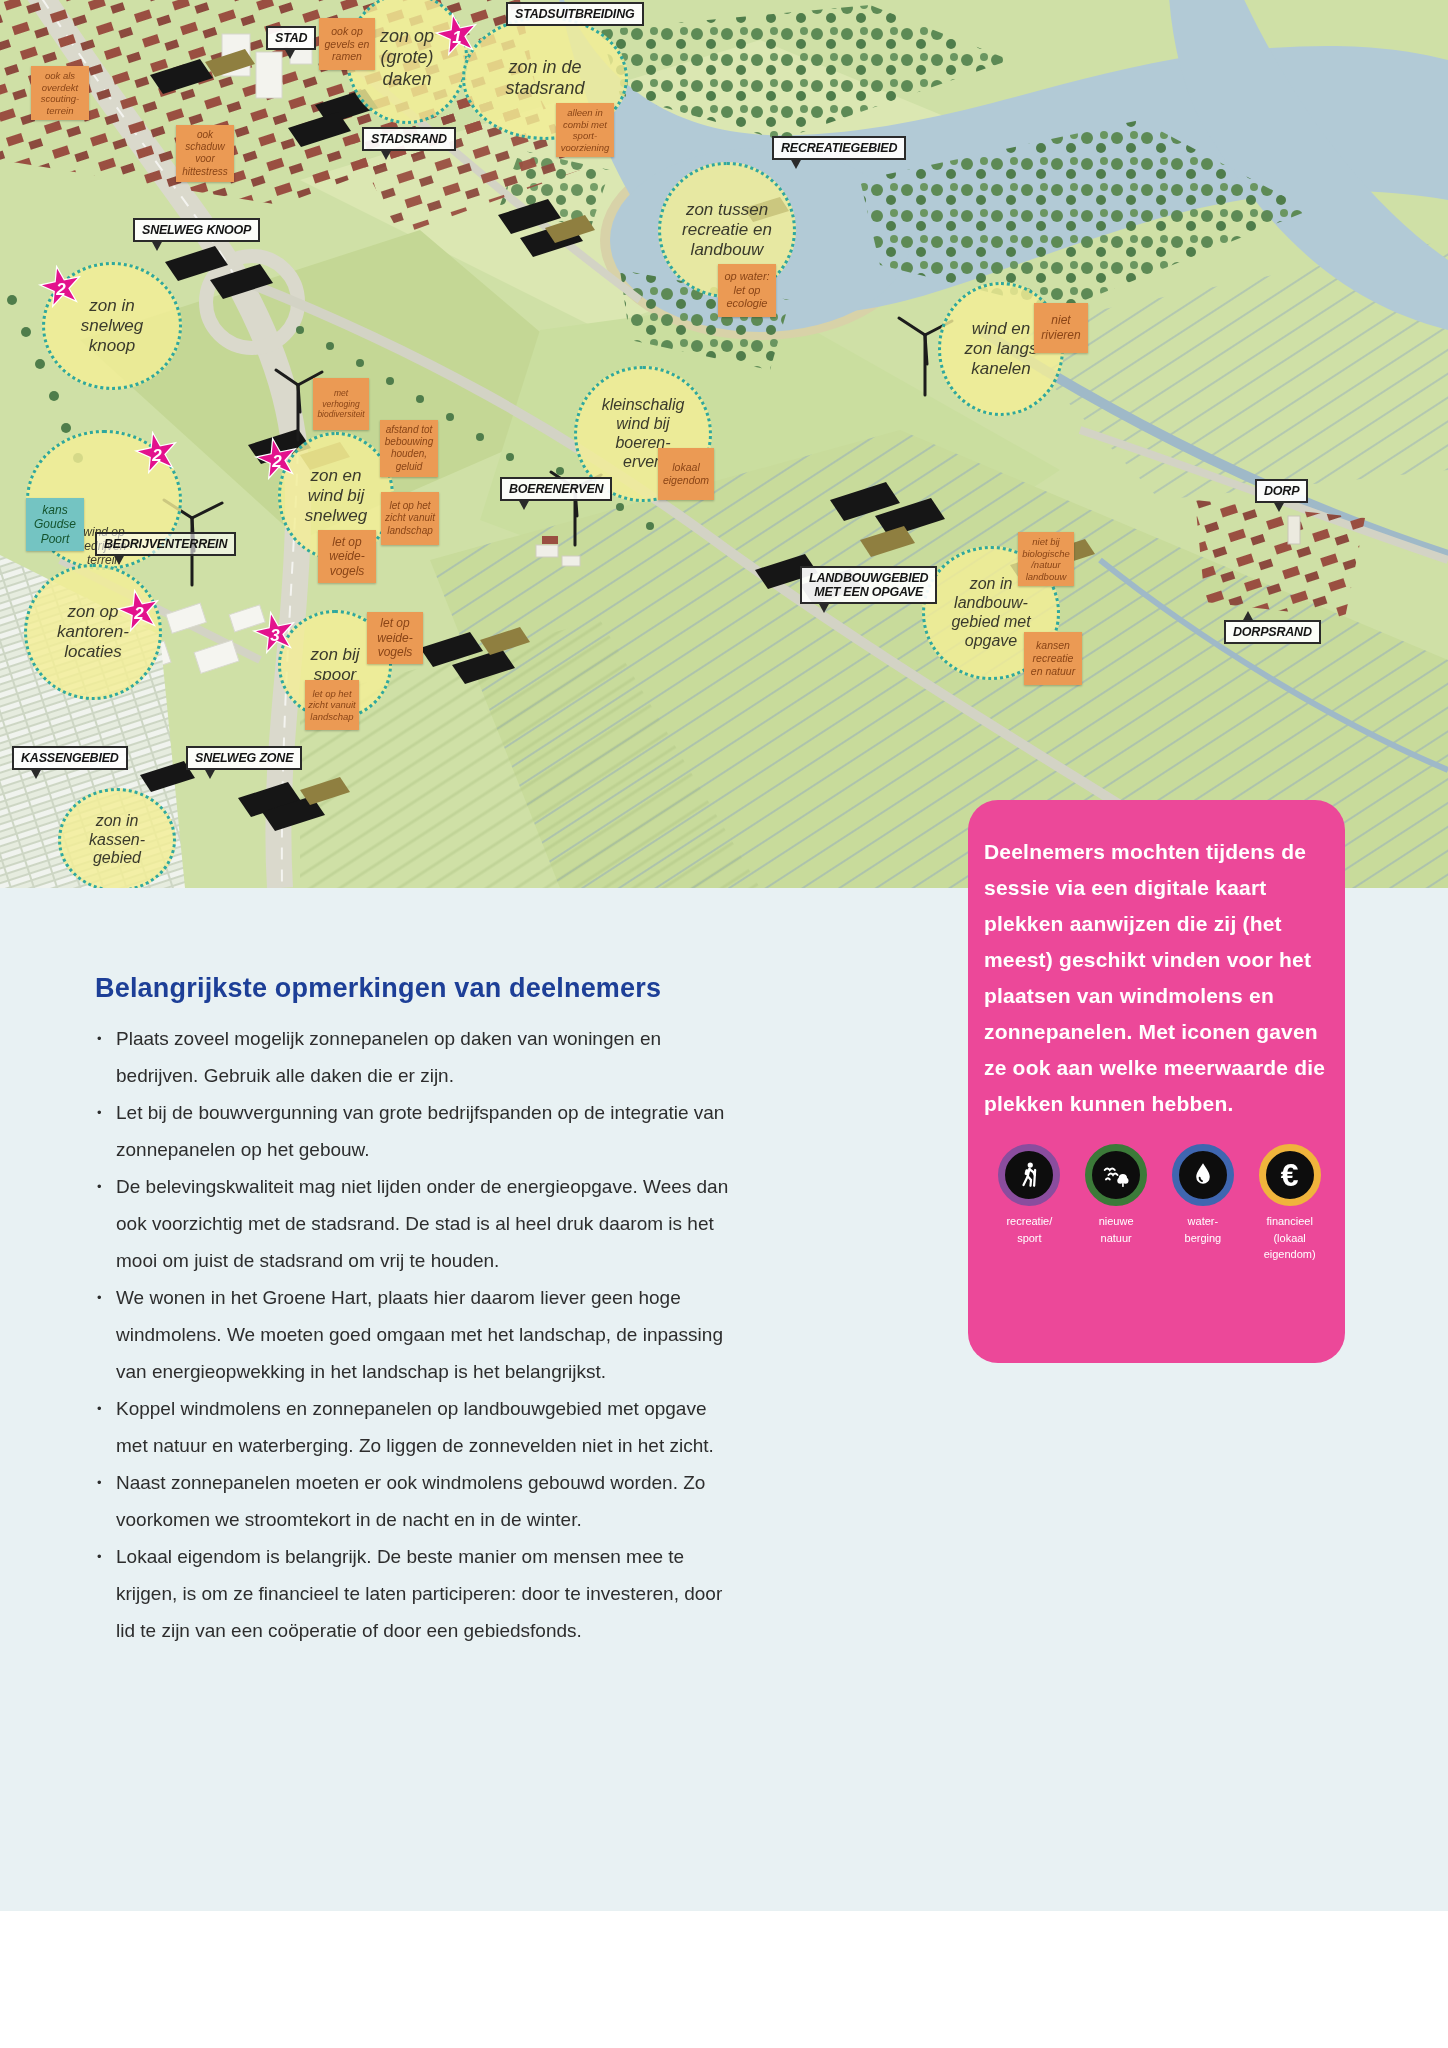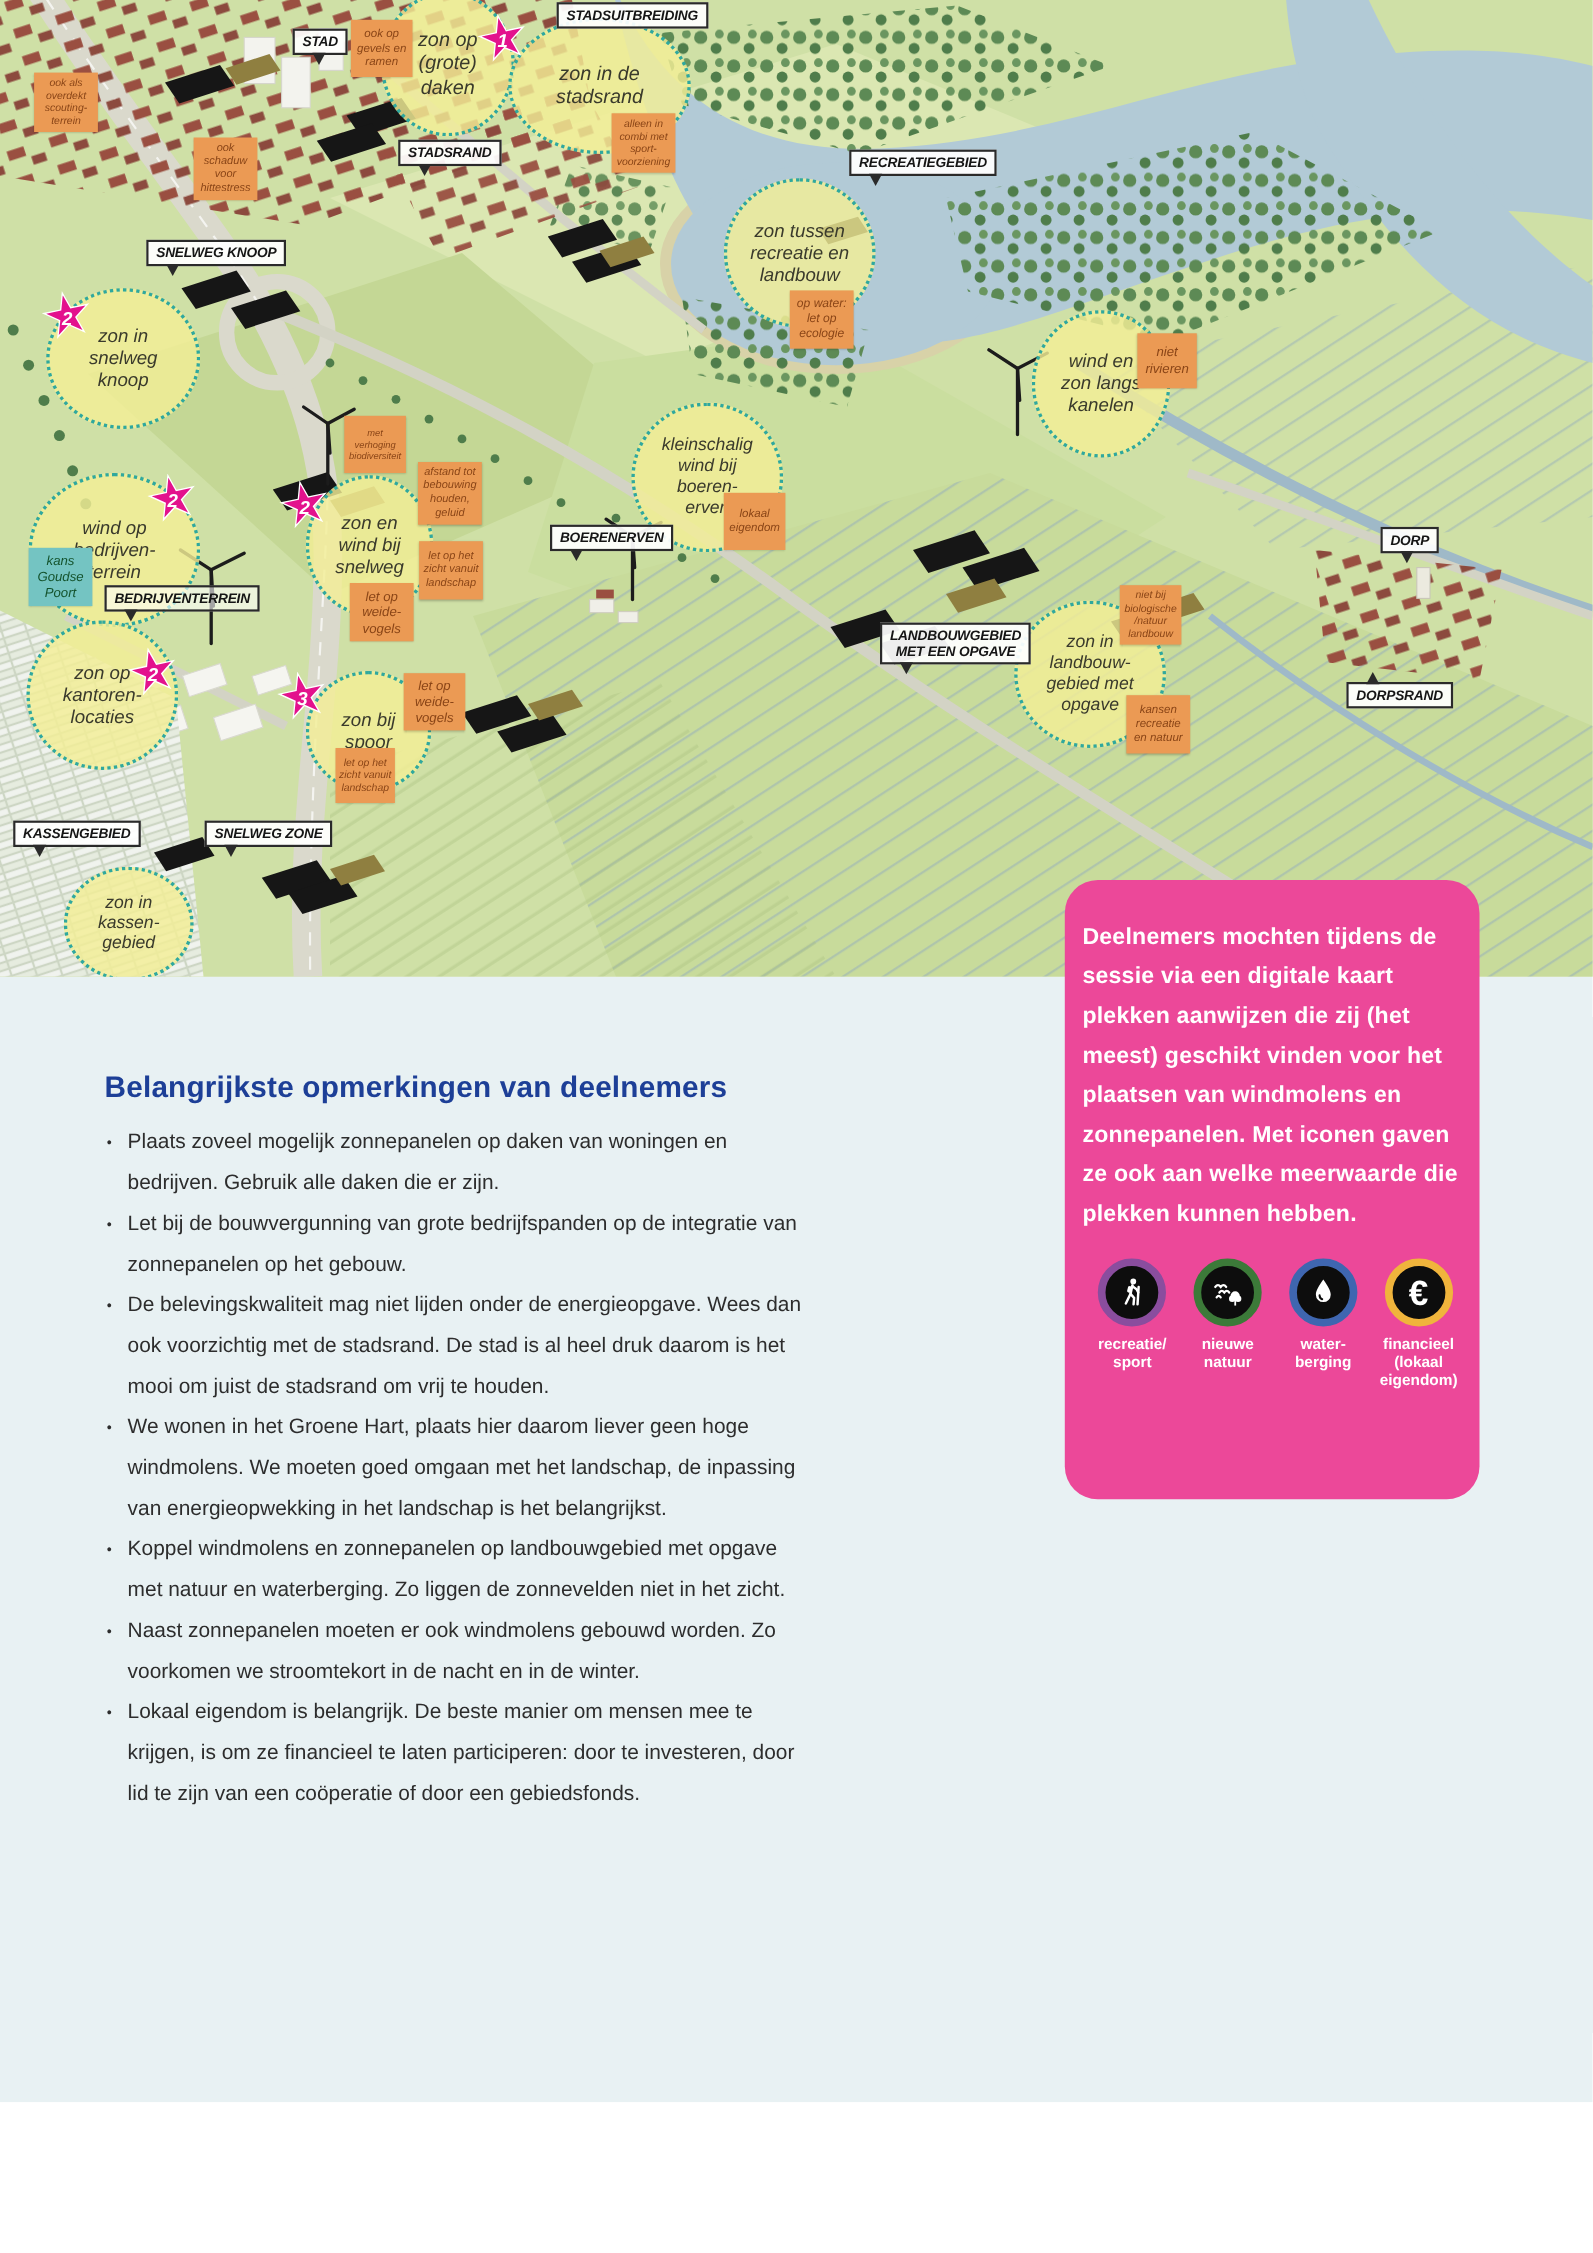--- a/index.html
+++ b/index.html
@@ -40,21 +40,21 @@
   .opmerkingen li{position:relative;padding-left:21px;}
   .opmerkingen li::before{content:"•";position:absolute;left:2px;top:0;font-size:13px;line-height:37px;color:#2d2d2d;}
   
   .aside{position:absolute;left:968px;top:800px;width:377px;height:563px;background:#ec4899;
          border-radius:30px;box-sizing:border-box;padding:34px 12px 0 16px;color:#ffffff;z-index:10;}
   .aside-text{font-size:21px;line-height:36px;font-weight:bold;letter-spacing:.2px;}
   .icons{display:flex;padding-left:2px;margin-top:22px;}
   .icon-col{width:88px;display:flex;flex-direction:column;align-items:center;}
   .icon-badge{width:48px;height:48px;border-radius:50%;background:#0d0d0d;border:7px solid #888;
               display:flex;align-items:center;justify-content:center;}
-  .icon-label{margin-top:7px;font-size:14px;line-height:16.5px;font-weight:bold;text-align:center;white-space:pre-line;}
+  .icon-label{margin-top:7px;font-size:11px;line-height:16.5px;font-weight:normal;text-align:center;white-space:pre-line;}
   .euro{font-size:32px;font-weight:bold;color:#fff;line-height:1;}
 </style>
 </head>
 <body>
 
 <div class="page">
 
   <div class="map">
     <svg class="art" viewBox="0 0 1448 888" width="1448" height="888" preserveAspectRatio="none">
       <defs>
@@ -260,21 +260,21 @@
         <div class="area-circle" style="left: 938px; top: 282px; width: 120px; height: 128px; font-size: 17px;">
           <div>wind en</div>
           <div>zon langs</div>
           <div>kanelen</div>
         </div>
         <div class="area-circle" style="left: 42px; top: 262px; width: 134px; height: 122px; font-size: 17px;">
           <div>zon in</div>
           <div>snelweg</div>
           <div>knoop</div>
         </div>
-        <div class="area-circle" style="left: 26px; top: 430px; width: 150px; height: 134px; font-size: 17px;">
+        <div class="area-circle" style="left: 26px; top: 430px; width: 150px; height: 134px; font-size: 12px; justify-content: flex-end;">
           <div>wind op</div>
           <div>bedrijven-</div>
           <div>terrein</div>
         </div>
         <div class="area-circle" style="left: 278px; top: 432px; width: 110px; height: 122px; font-size: 17px;">
           <div>zon en</div>
           <div>wind bij</div>
           <div>snelweg</div>
         </div>
         <div class="area-circle" style="left: 574px; top: 366px; width: 132px; height: 130px; font-size: 16px;">

